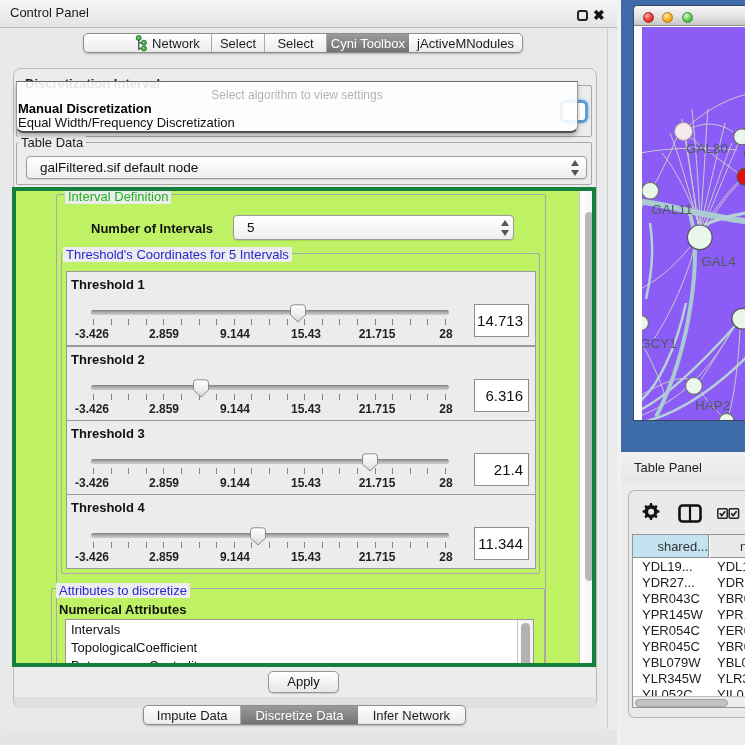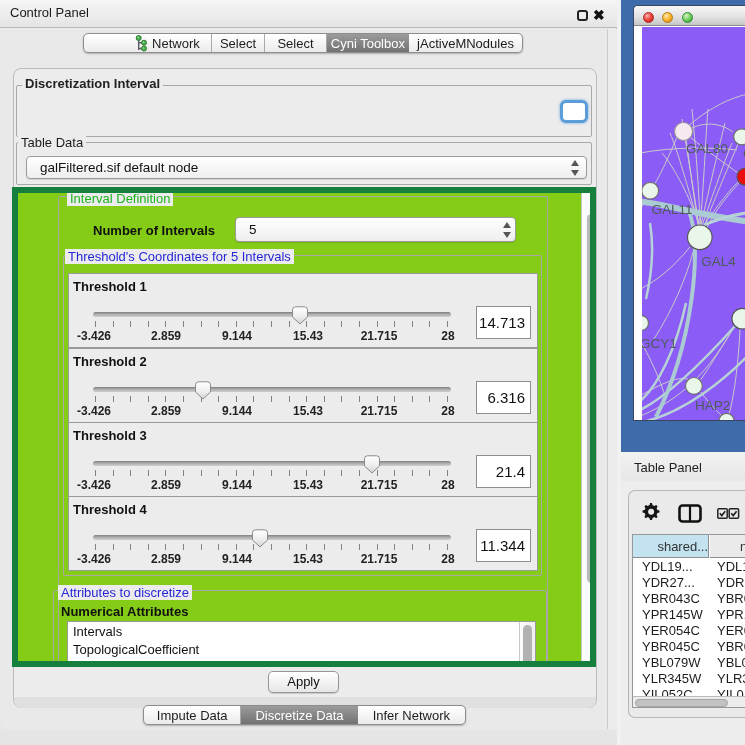--- a/index.html
+++ b/index.html
@@ -38,21 +38,21 @@
   background:linear-gradient(#ffffff,#eeeeee); box-shadow:0 1px 1px rgba(0,0,0,0.12); }
 .combo .ct { position:absolute; left:13px; top:3px; font-size:13.5px; color:#111; }
 .stepper { position:absolute; width:9px; height:16px; }
 .stepper:before { content:""; position:absolute; left:0; top:0; width:0; height:0;
   border-left:4.5px solid transparent; border-right:4.5px solid transparent; border-bottom:6px solid #555; }
 .stepper:after { content:""; position:absolute; left:0; bottom:0; width:0; height:0;
   border-left:4.5px solid transparent; border-right:4.5px solid transparent; border-top:6px solid #555; }
 
 
 #scrollpane { position:absolute; left:12px; top:187px; width:584px; height:480px;
-  border:6px solid #15803d; background:#84cc16; overflow:hidden; }
+  border:4px solid #15803d; background:#bef264; overflow:hidden; }
 #vtrack { position:absolute; left:563px; top:0; width:19px; height:478px;
   background:linear-gradient(90deg,#ffffff,#f0f0f0); border-left:1px solid #c6c6c6; }
 #vthumb { position:absolute; left:5px; top:21px; width:9px; height:369px; background:#b9b9b9; border-radius:5px; }
 
 
 .tblock { position:absolute; left:50px; width:470px; height:75px; border:1px solid #9a9a9a; background:#ececec; }
 .tlabel { position:absolute; left:4px; top:5px; font-size:13px; font-weight:bold; color:#111; }
 .track { position:absolute; left:24px; top:38px; width:358px; height:5px; border-radius:2.5px;
   background:linear-gradient(#7f7f7f,#b5b5b5 55%,#cdcdcd); }
 .ticks { position:absolute; left:26px; top:47px; width:354px; height:6px;
@@ -138,20 +138,25 @@
   <div style="position:absolute; left:560px; top:100px; width:28px; height:23px; background:#fff;
     border:3px solid #5b9dd9; border-radius:6px; box-shadow:0 0 3px #6aa6dd;"></div>
 
   <div class="group" style="left:16px; top:142px; width:576px; height:43px;"></div>
   <div class="glabel" style="left:18px; top:135px; color:#1c1c1c;">Table Data</div>
   <div class="combo" style="left:26px; top:156px; width:561px; height:23px;">
     <div class="ct">galFiltered.sif default node</div>
     <div class="stepper" style="left:544px; top:3px;"></div>
   </div>
 
+  <div id="popup">
+    <div class="r0">Select algorithm to view settings</div>
+    <div class="r1">Manual Discretization</div>
+    <div class="r2">Equal Width/Frequency Discretization</div>
+  </div>
 
   <div id="scrollpane">
 
     <div class="group" style="left:40px; top:3px; width:490px; height:500px;"></div>
     <div class="glabel" style="left:49px; top:-2px; color:#1db31d;">Interval Definition</div>
 
     <div style="position:absolute; left:75px; top:30px; font-size:13px; font-weight:bold; color:#111;">Number of Intervals</div>
     <div class="combo" style="left:217px; top:24px; width:281px; height:25px;">
       <div class="ct" style="top:4px;">5</div>
       <div class="stepper" style="left:267px; top:4px;"></div>

